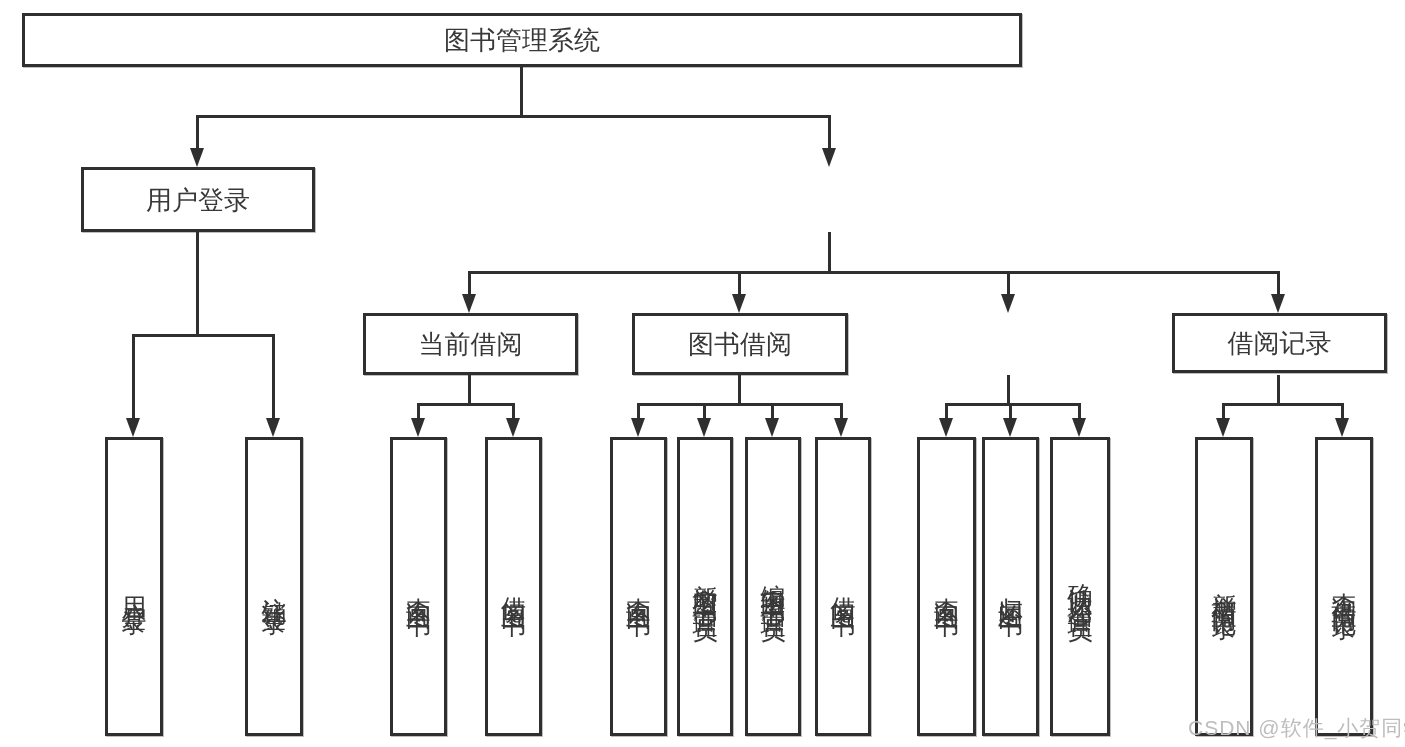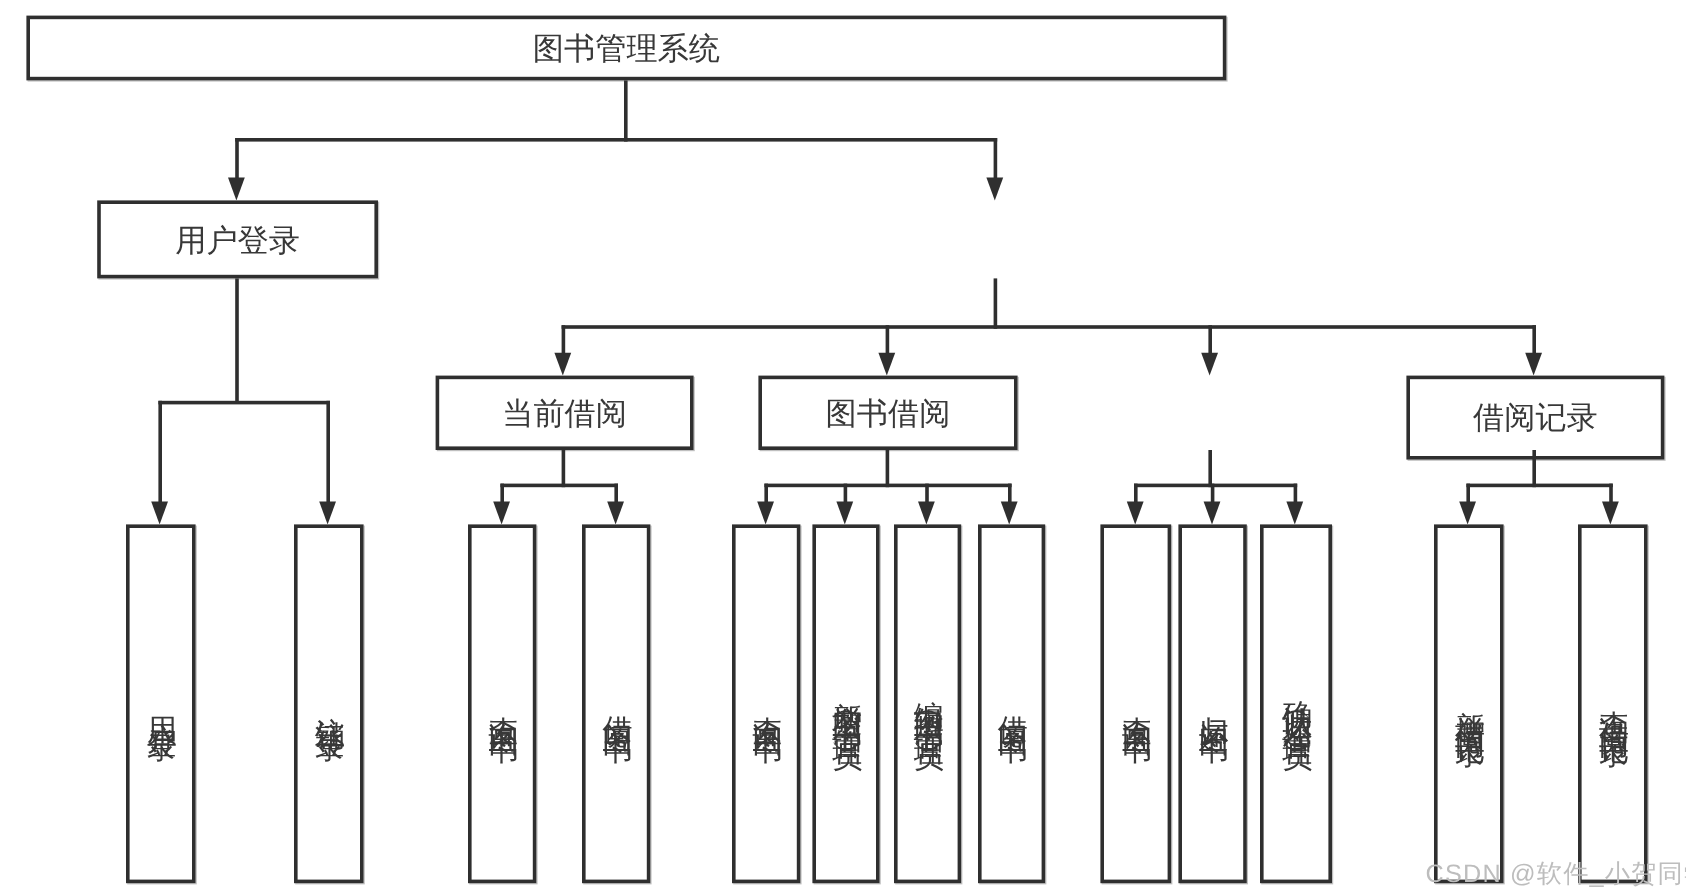--- a/index.html
+++ b/index.html
@@ -90,21 +90,21 @@
   <div class="a" style="left:732px; top:294px;"></div>
   <div class="a" style="left:1001px; top:294px;"></div>
   <div class="a" style="left:1271px; top:294px;"></div>
 
   <div class="box" style="left:363px; top:313px; width:215px; height:62px;">
     <span>当前借阅</span>
   </div>
   <div class="box" style="left:632px; top:313px; width:216px; height:62px;">
     <span>图书借阅</span>
   </div>
-  <div class="box" style="left:1172px; top:313px; width:215px; height:70px;">
+  <div class="box" style="left:1172px; top:313px; width:215px; height:60px;">
     <span>借阅记录</span>
   </div>
 
   <div class="v" style="left:468px; top:375px; width:3px; height:31px;"></div>
   <div class="h" style="left:417px; top:403px; width:98px; height:3px;"></div>
   <div class="v" style="left:417px; top:403px; width:3px; height:16px;"></div>
   <div class="v" style="left:512px; top:403px; width:3px; height:16px;"></div>
   <div class="a" style="left:411px; top:418px;"></div>
   <div class="a" style="left:506px; top:418px;"></div>
 

